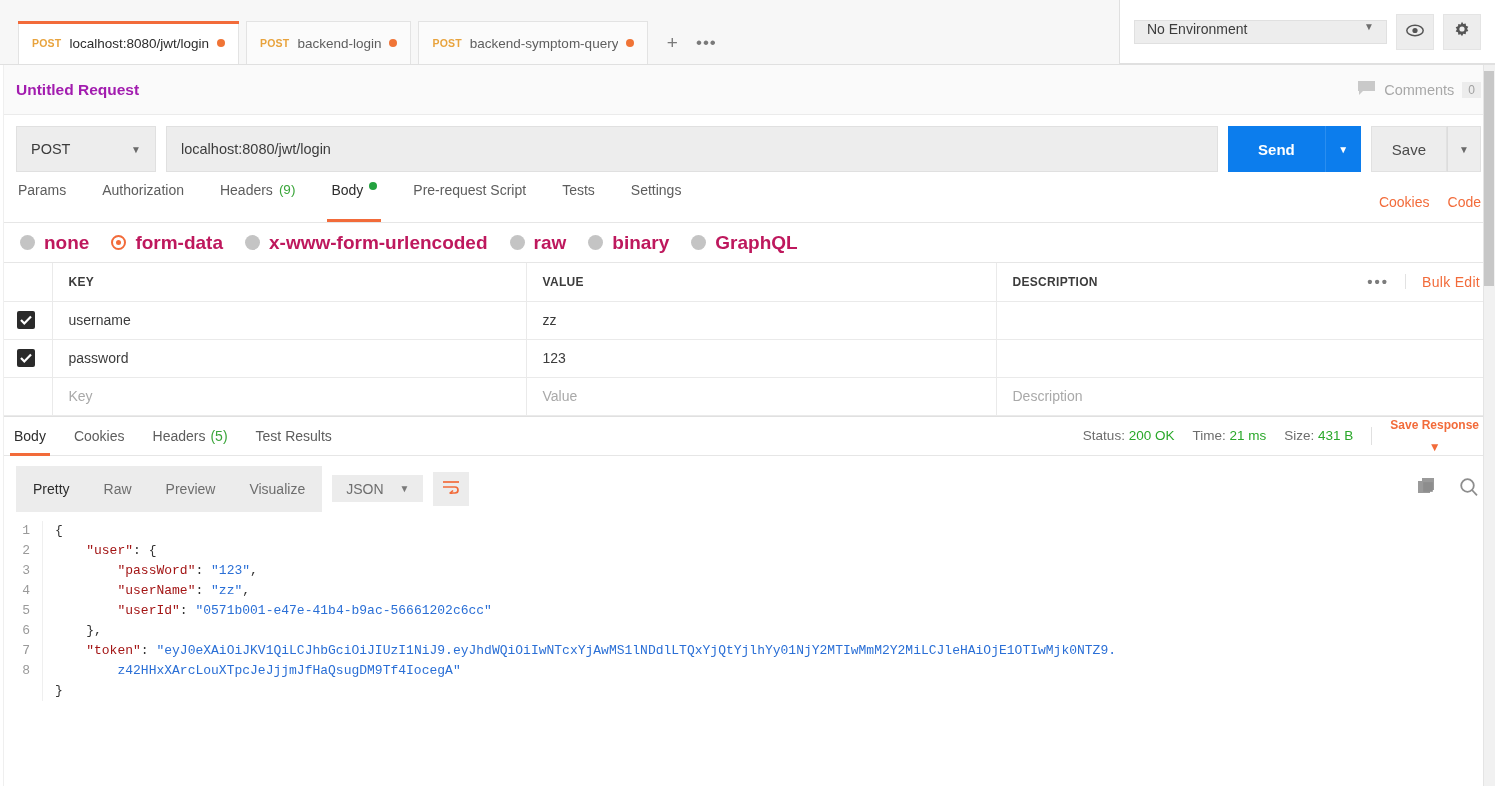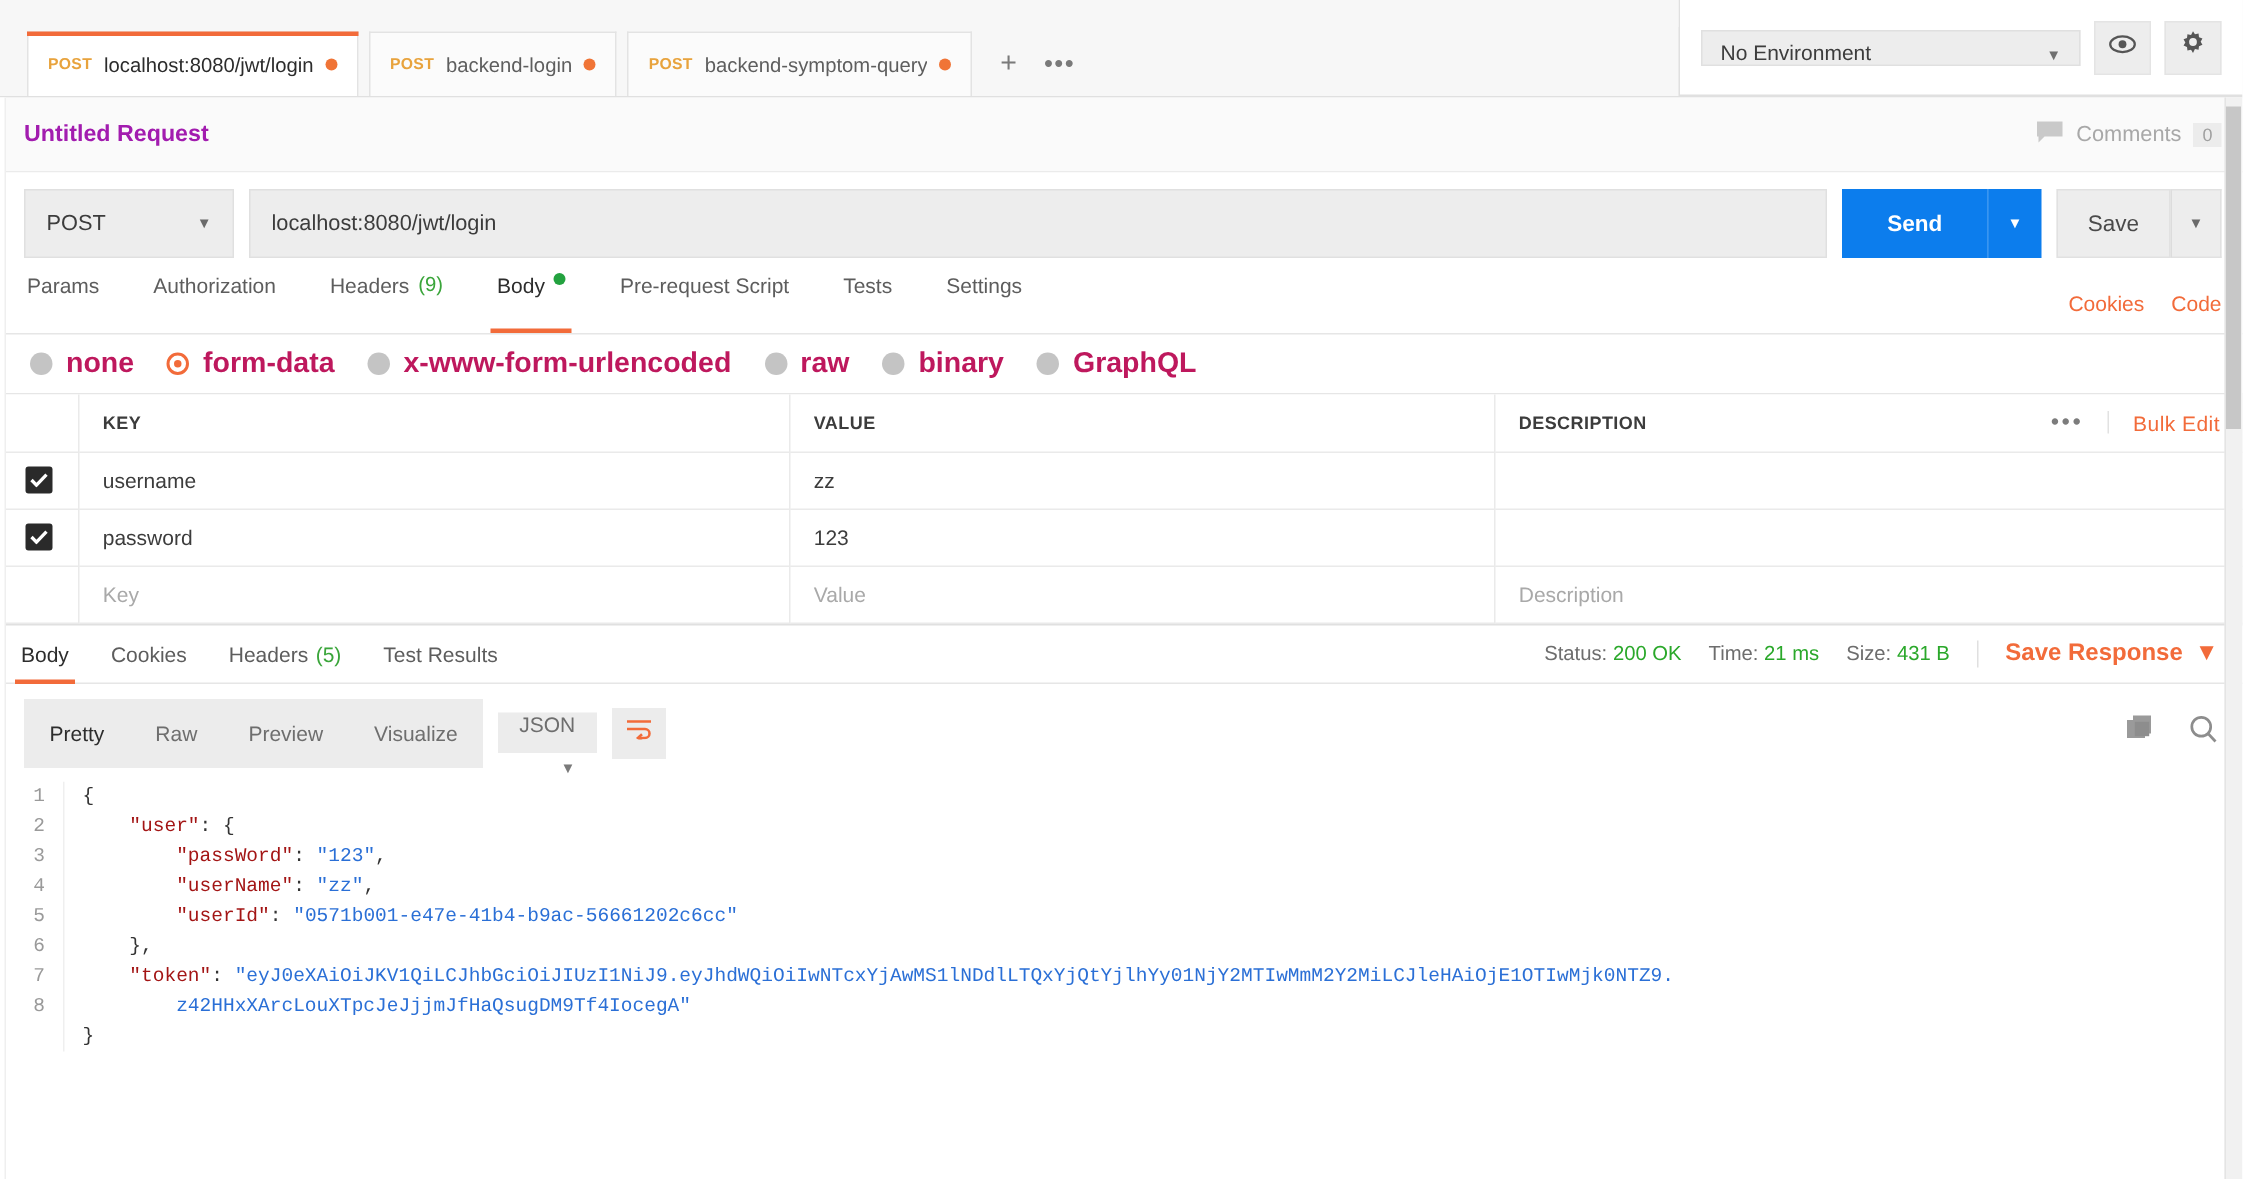--- a/index.html
+++ b/index.html
@@ -36,21 +36,21 @@
     height: 43px; display: flex; align-items: center; justify-content: center;
     color: #7a7a7a; font-size: 19px; padding: 0 6px; min-width: 34px;
   }
   .tab-more { font-size: 17px; letter-spacing: 1px; }
 
   
   .envbar { flex: 1; display: flex; align-items: center; gap: 9px; padding: 0 14px;
             background: #fff; border-bottom: 1px solid #e0e0e0; }
   .env-select {
     flex: 1; height: 24px; background: #ededed; border: 1px solid #e0e0e0;
-    display: flex; align-items: flex-end; justify-content: space-between;
+    display: flex; align-items: flex-start; justify-content: space-between;
     padding: 0 12px; font-size: 14px; color: #3c3c3c;
   }
   .env-select .caret { color: #6f6f6f; font-size: 10px; }
   .icon-btn { width: 38px; height: 36px; background: #ededed; border: 1px solid #e4e4e4;
               display: flex; align-items: center; justify-content: center; color: #555; }
 
   
   .title-row { height: 50px; display: flex; align-items: center; justify-content: space-between;
                padding: 0 14px 0 16px; background: #fafafa; border-bottom: 1px solid #ebebeb; }
   .req-title { font-size: 15.5px; color: #a21caf; font-weight: bold; }
@@ -129,30 +129,30 @@
   .resp-tabs { display: flex; height: 40px; align-items: center; }
   .rstab { padding: 0 14px; font-size: 14px; color: #5d5d5d; position: relative; height: 40px;
            display: flex; align-items: center; gap: 5px; }
   .rstab:first-child { padding-left: 14px; }
   .rstab.active { color: #2d2d2d; }
   .rstab.active::after { content: ""; position: absolute; left: 10px; right: 10px; bottom: 0;
                          height: 3px; background: #f26b3a; }
   .meta { display: flex; align-items: center; gap: 18px; font-size: 13.5px; color: #6d6d6d; }
   .meta .val { color: #2aa82a; }
   .sep { width: 1px; height: 18px; background: #e0e0e0; }
-  .save-resp { color: #f26b3a; font-size: 16px; font-weight: bold; display: flex; align-items: center; gap: 8px; }
+  .save-resp { color: #f26b3a; font-size: 12px; font-weight: bold; display: flex; align-items: center; gap: 8px; flex-direction: column; }
 
   .viewbar { display: flex; align-items: center; justify-content: space-between;
              padding: 10px 16px 9px 16px; }
   .vleft { display: flex; align-items: center; gap: 10px; }
   .segment { display: flex; background: #ececec; height: 46px; align-items: stretch; }
   .seg { display: flex; align-items: center; padding: 0 17px; font-size: 14px; color: #6e6e6e; }
   .seg.active { color: #2d2d2d; }
-  .fmt { display: flex; align-items: flex-end; gap: 16px; background: #ececec; height: 27px;
-         padding: 0 14px; font-size: 14px; color: #6e6e6e; flex-direction: column; }
+  .fmt { display: flex; align-items: center; gap: 16px; background: #ececec; height: 27px;
+         padding: 0 14px; font-size: 14px; color: #6e6e6e; }
   .fmt .caret { font-size: 10px; color: #7a7a7a; }
   .wrapbtn { width: 36px; height: 34px; background: #ececec; display: flex; align-items: center;
              justify-content: center; }
   .vright { display: flex; align-items: center; gap: 22px; color: #8b8b8b; }
 
   
   .code-area { position: relative; height: 240px; padding-left: 0; overflow: hidden; }
   .code-inner { display: flex; font-family: "Liberation Mono", "DejaVu Sans Mono", monospace;
                 font-size: 13px; line-height: 20px; }
   .gutter { width: 42px; text-align: right; padding-right: 12px; color: #9a9a9a; user-select: none; }

